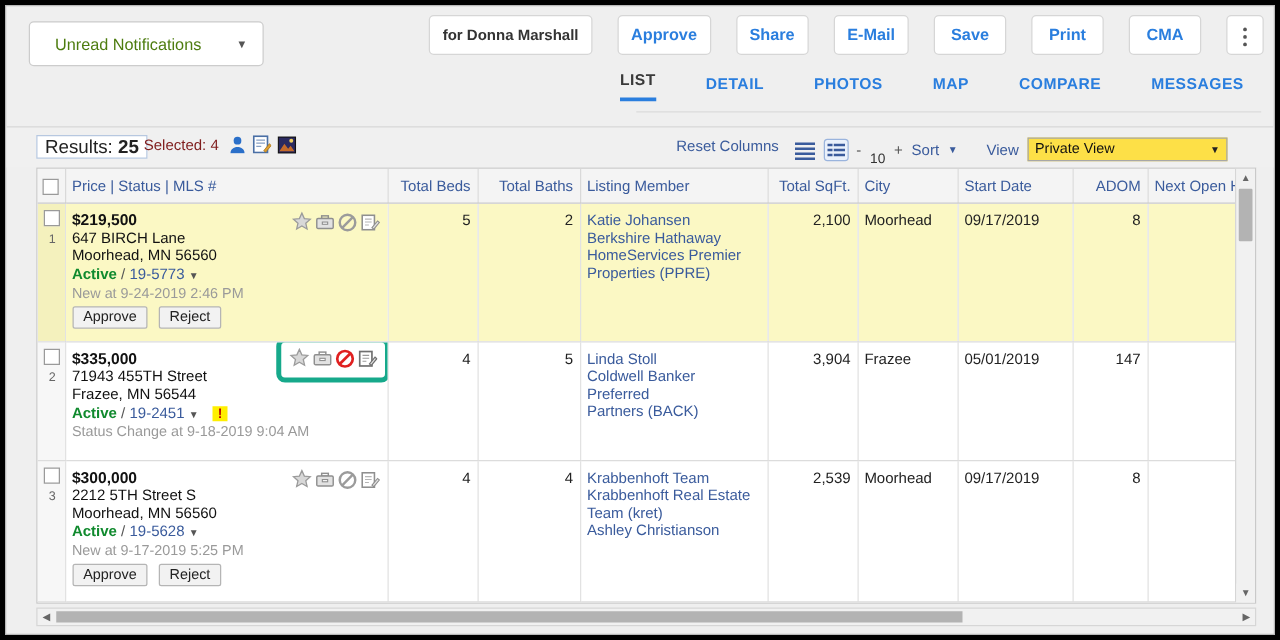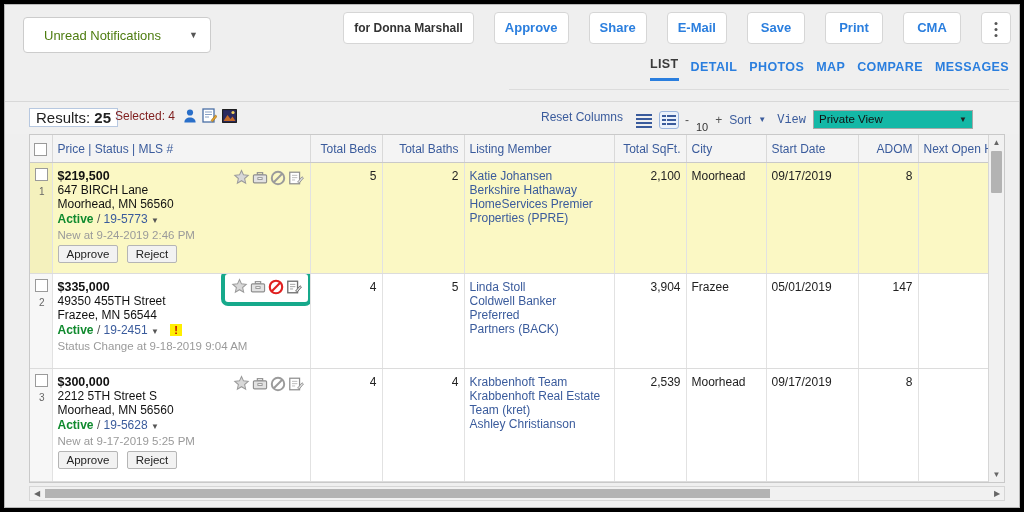--- a/index.html
+++ b/index.html
@@ -39,21 +39,21 @@
   }
   .tbtn.plain{color:#333;font-weight:bold;font-size:12px;}
   .tbtn.kebab{min-width:30px;width:30px;padding:0;position:relative;}
   .kebab .dot{
     position:absolute;left:50%;width:3px;height:3px;border-radius:50%;
     background:#555;transform:translateX(-50%);
   }
   .kebab .d1{top:9px}.kebab .d2{top:15px}.kebab .d3{top:21px}
 
   .tabs{
-    position:absolute;right:10px;top:52px;display:flex;gap:12px;align-items:flex-end;
+    position:absolute;right:24px;top:52px;display:flex;gap:40px;align-items:flex-end;
   }
   .tab{color:#2a7ede;font-size:12.5px;font-weight:bold;letter-spacing:.4px;padding-bottom:7px;}
   .tab.active{color:#3a3a3a;border-bottom:3px solid #2a7ede;}
   .tabline{position:absolute;right:10px;top:84px;width:500px;height:1px;background:#dcdcdc;}
 
   
   .ctrlbar{
     position:absolute;left:0;top:96px;right:0;height:32px;
     background:#f0f0f0;border-top:1px solid #d8d8d8;
   }
@@ -69,23 +69,23 @@
   .viewtools{position:absolute;left:630px;top:4px;display:flex;gap:7px;align-items:center;}
   .vicon{width:18px;height:16px;position:relative;}
   .vicon.sel{outline:1px solid #9ab4dd;background:#eaf1fb;border-radius:2px;}
   .bar3 i{display:block;height:2px;background:#3a5b9c;margin:2px 1px;}
   .gridicon .gcell{position:absolute;width:4px;height:2px;background:#3a5b9c;}
   .gridicon .gline{position:absolute;width:9px;height:2px;background:#3a5b9c;}
   .minus,.plus{font-size:12px;color:#555;}
   .numten{font-size:11px;color:#333;margin-top:15px;}
   .sortlbl{font-size:12px;color:#3a5b9c;}
   .scaret{font-size:8px;color:#3a5b9c;}
-  .viewlbl{font-size:12px;color:#3a5b9c;margin-left:4px;font-family:Liberation Mono, monospace;}
+  .viewlbl{font-size:12px;color:#3a5b9c;margin-left:16px;}
   .viewsel{
-    width:160px;height:19px;background:#14b8a6;border:1px solid #a7a7a7;
+    width:160px;height:19px;background:#fde047;border:1px solid #a7a7a7;
     position:relative;box-sizing:border-box;
   }
   .viewsel .vtxt{position:absolute;left:5px;top:2px;font-size:11.5px;color:#111;}
   .viewsel .vcar{position:absolute;right:5px;top:4px;font-size:8px;color:#222;}
 
   
   .tablewrap{
     position:absolute;left:24px;top:129px;right:14px;bottom:24px;
     border:1px solid #c9c9c9;background:#fff;box-sizing:border-box;overflow:hidden;
   }
@@ -338,21 +338,21 @@
           <td></td>
         </tr>
 
         <tr>
           <td class="cb">
             <span class="cbox"></span>
             <span class="rownum">2</span>
           </td>
           <td class="iconcell" style="height:84px">
             <div class="price">$335,000</div>
-            <div class="addr">49350 455TH Street</div>
+            <div class="addr">71943 455TH Street</div>
             <div class="addr">Frazee, MN 56544</div>
             <div class="statusline">
               <span class="st-active">Active</span>
               <span class="sep">/</span>
               <span class="mls">19-2451</span>
               <span class="dncar">▼</span>
               <span class="warn">!</span>
             </div>
             <div class="notetxt">Status Change at 9-18-2019 9:04 AM</div>
             <div class="hlbox">

